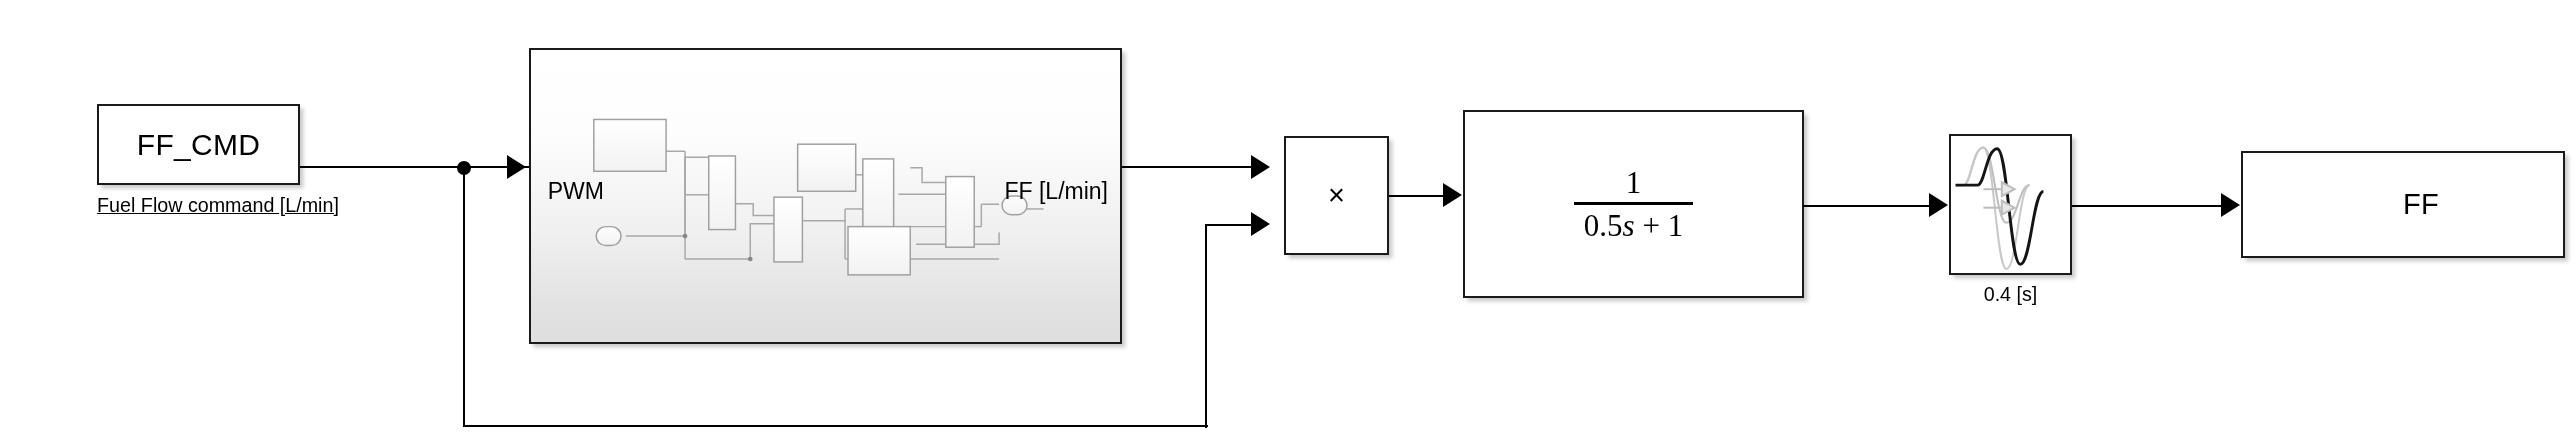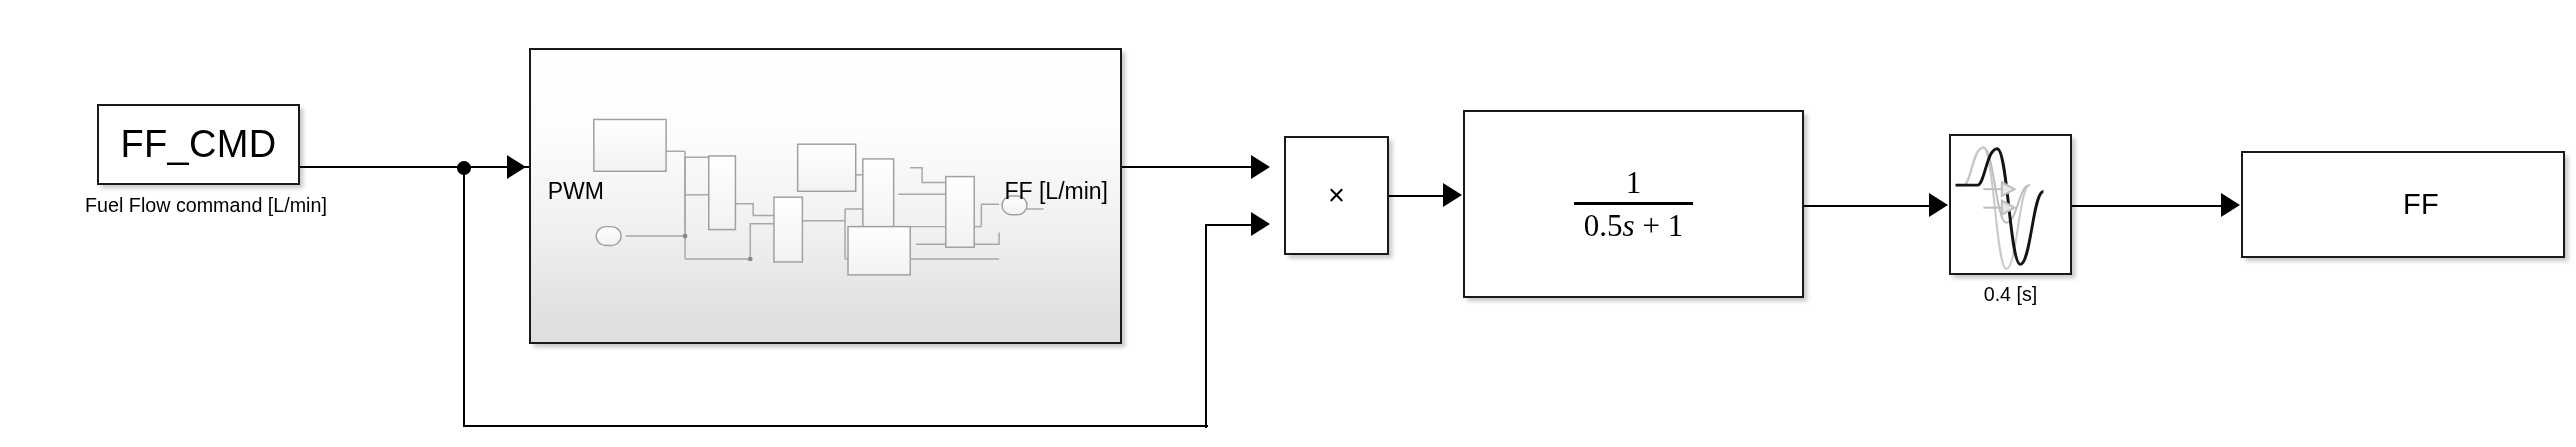--- a/index.html
+++ b/index.html
@@ -116,23 +116,23 @@
     color: #000000;
   }
   .delay-icon { position: absolute; left:0; top:0; width:100%; height:100%; }
 </style>
 </head>
 <body>
 
 <div id="canvas">
 
   <div class="blk" id="ff-cmd-block" style="left:97px; top:104px; width:203px; height:81px;">
-    <span class="blk-label" style="font-size:38px;">FF_CMD</span>
-  </div>
-  <div class="caption" style="left:12px; top:194px; width:388px;">Fuel Flow command [L/min]</div>
+    <span class="blk-label" style="font-size:30px;">FF_CMD</span>
+  </div>
+  <div class="caption" style="left:24px; top:194px; width:388px;text-decoration:underline;">Fuel Flow command [L/min]</div>
 
   <div class="wire-h" style="left:300px; top:166px; width:229px;"></div>
   <div class="junction" style="left:457px; top:161px;"></div>
   <div class="arrow" style="left:507px; top:155px;"></div>
 
   <div class="wire-v" style="left:463px; top:168px; height:259px;"></div>
   <div class="wire-h" style="left:463px; top:425px; width:745px;"></div>
   <div class="wire-v" style="left:1205px; top:225px; height:203px;"></div>
   <div class="wire-h" style="left:1205px; top:224px; width:47px;"></div>
   <div class="arrow" style="left:1251px; top:212px;"></div>

